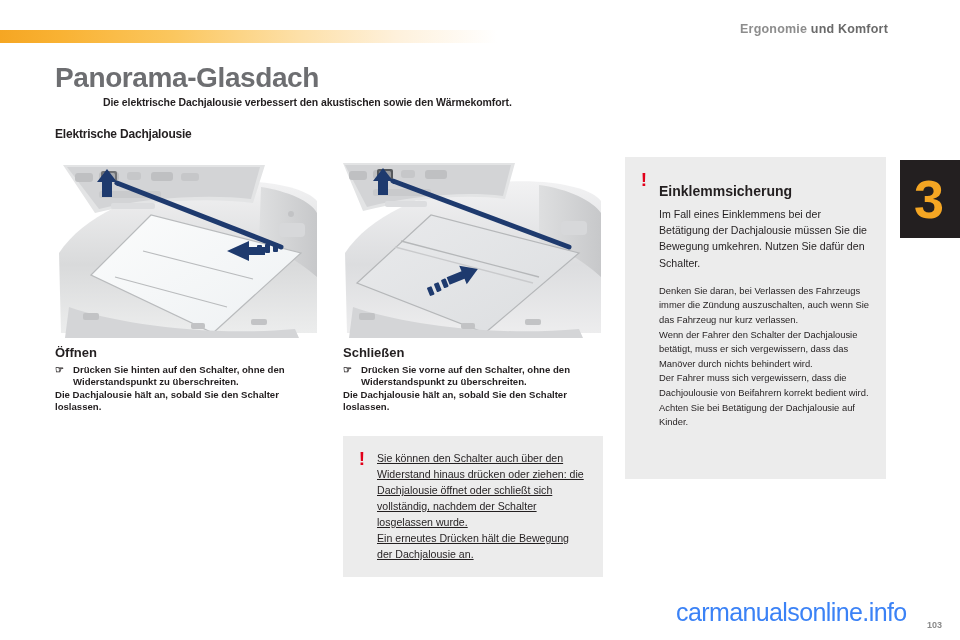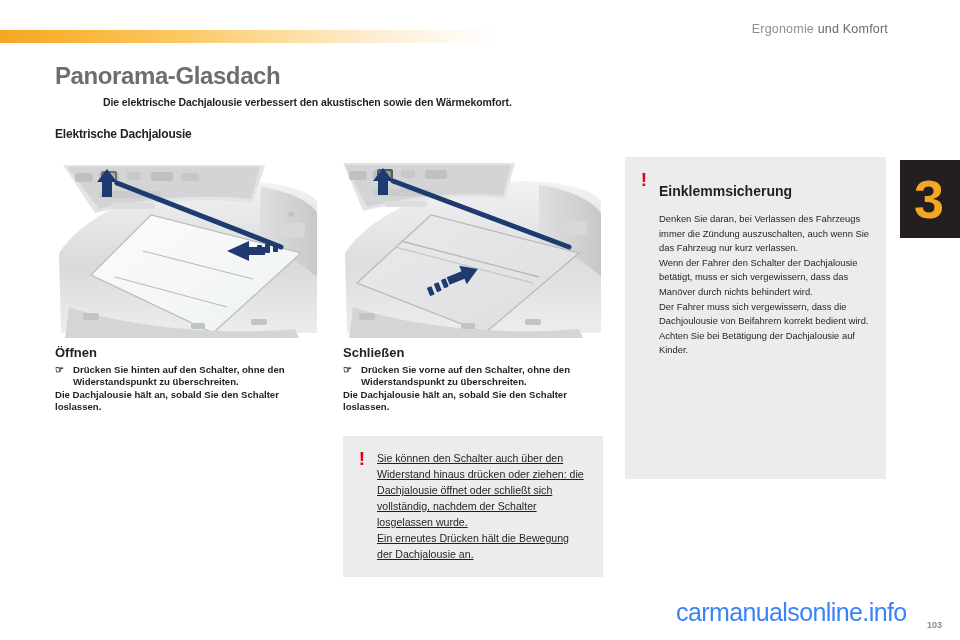--- a/index.html
+++ b/index.html
@@ -11,41 +11,41 @@
   }
   .page{position:absolute;inset:0;}
 
   
   .header-bar{
     position:absolute;left:0;top:30px;width:497px;height:13px;
     background:linear-gradient(to right,#F5A623 0%,#F9B233 12%,#FBC75F 35%,#FDE0A8 60%,#FEF1DC 80%,#ffffff 100%);
   }
   .header-title{
     position:absolute;right:72px;top:22px;
-    font-size:12.5px;font-weight:normal;letter-spacing:.2px;
+    font-size:12.5px;font-weight:bold;letter-spacing:.2px;
     white-space:nowrap;
   }
   .header-title .light{color:#8d8d8d;}
   .header-title .dark{color:#6a6a6a;}
 
   
   .chapter-tab{
     position:absolute;right:0;top:160px;width:60px;height:78px;
     background:#231f20;
     display:flex;align-items:center;justify-content:center;
   }
   .chapter-tab span{
     color:#F5A623;font-size:54px;font-weight:bold;line-height:1;
     margin-right:2px;
   }
 
   
   .doc-title{
     position:absolute;left:55px;top:62px;
-    font-size:24px;font-weight:bold;color:#6d6e71;letter-spacing:-.4px;
+    font-size:28px;font-weight:bold;color:#6d6e71;letter-spacing:-.4px;
   }
   .doc-subtitle{
     position:absolute;left:55px;top:96px;
     font-size:10.5px;font-weight:bold;color:#231f20;letter-spacing:-.1px;margin-left:48px;
   }
   .section-title{
     position:absolute;left:55px;top:127px;
     font-size:12px;font-weight:bold;color:#231f20;letter-spacing:-.2px;
   }
 
@@ -267,20 +267,21 @@
     <span class="bang">!</span>
     <div class="note-body">
       <p>Sie können den Schalter auch über den Widerstand hinaus drücken oder ziehen: die Dachjalousie öffnet oder schließt sich vollständig, nachdem der Schalter losgelassen wurde.<br>Ein erneutes Drücken hält die Bewegung der Dachjalousie an.</p>
     </div>
   </div>
 
   <div class="note" id="note-safety">
     <span class="bang">!</span>
     <div class="note-body">
       <div class="note-title">Einklemmsicherung</div>
+      <p class="lead">Im Fall eines Einklemmens bei der Betätigung der Dachjalousie müssen Sie die Bewegung umkehren. Nutzen Sie dafür den Schalter.</p>
       <p class="detail">Denken Sie daran, bei Verlassen des Fahrzeugs immer die Zündung auszuschalten, auch wenn Sie das Fahrzeug nur kurz verlassen.<br>Wenn der Fahrer den Schalter der Dachjalousie betätigt, muss er sich vergewissern, dass das Manöver durch nichts behindert wird.<br>Der Fahrer muss sich vergewissern, dass die Dachjoulousie von Beifahrern korrekt bedient wird.<br>Achten Sie bei Betätigung der Dachjalousie auf Kinder.</p>
     </div>
   </div>
 
   <div class="watermark">carmanualsonline.info</div>
   <div class="page-number">103</div>
 
 </div>
 
 </body></html>

